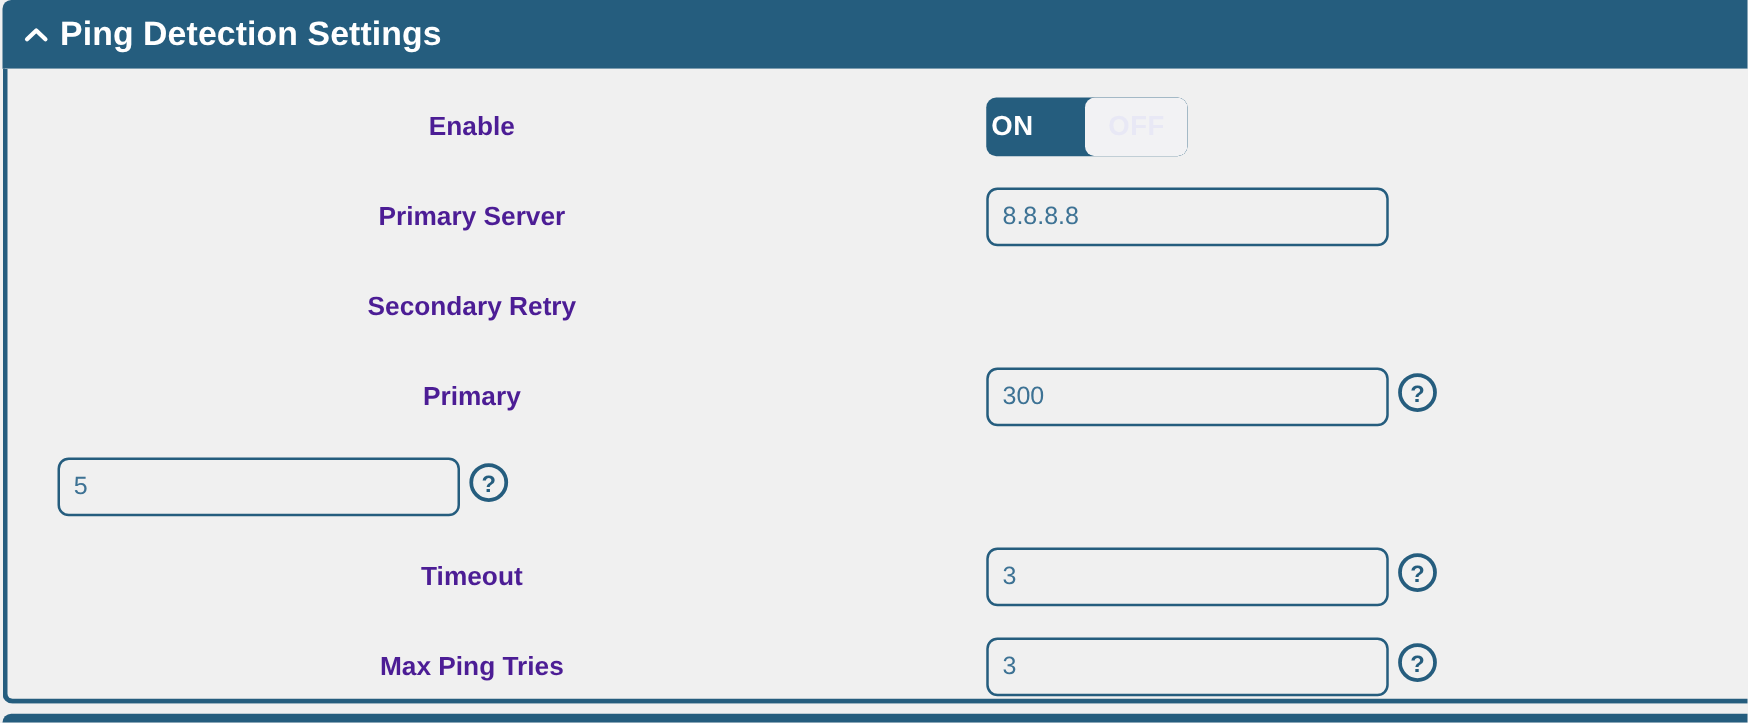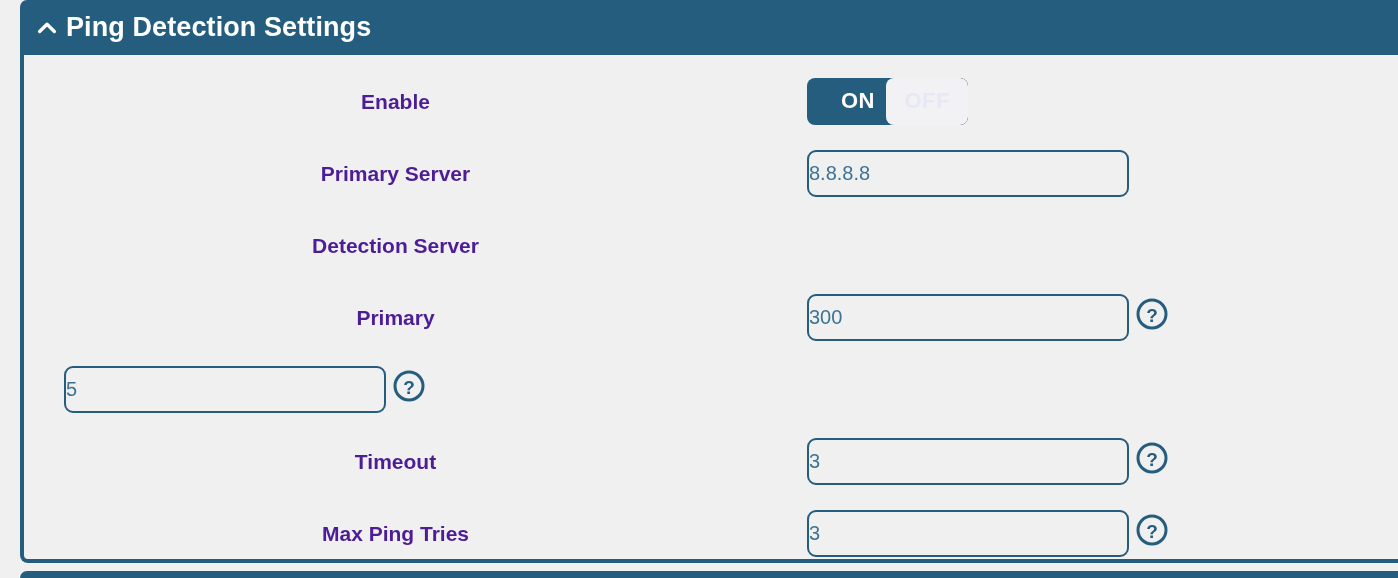--- a/index.html
+++ b/index.html
@@ -14,21 +14,20 @@
     overflow: hidden;
     font-family: "Liberation Sans", sans-serif;
     -webkit-font-smoothing: antialiased;
   }
 
   .screen {
     position: relative;
     width: 1216px;
     height: 578px;
     background: #f0f0f0;
-    margin-left: 18px;
   }
 
   
   .panel {
     position: absolute;
     left: 2px;
     top: 0px;
     width: 1400px;
     background: #f0f0f0;
   }
@@ -116,21 +115,21 @@
     top: 0;
     width: 82px;
     height: 47px;
     background: #f2f2f4;
     border-radius: 8px;
     box-sizing: border-box;
   }
 
   .toggle .on-text {
     position: absolute;
-    left: 34px;
+    left: 4px;
     top: 0;
     height: 47px;
     display: flex;
     align-items: center;
     color: #ffffff;
     font-size: 22px;
     font-weight: bold;
     letter-spacing: 0.5px;
     z-index: 2;
   }
@@ -153,21 +152,21 @@
   .text-input {
     width: 322px;
     height: 47px;
     box-sizing: border-box;
     border: 2px solid #255d7e;
     border-radius: 9px;
     background: #f0f0f0;
     color: #3d7294;
     font-family: "Liberation Sans", sans-serif;
     font-size: 20px;
-    padding: 0 0 0 0;
+    padding: 0 0 0 11px;
     outline: none;
   }
   .text-input::placeholder {
     color: #8fa9ba;
   }
 
   
   .help-icon {
     width: 34px;
     height: 34px;
@@ -227,21 +226,21 @@
 
       <div class="form-row">
         <div class="row-label">Primary Server</div>
         <div class="row-control">
           <input class="text-input" type="text" value="8.8.8.8" style="">
           <div class="help-slot"></div>
         </div>
       </div>
 
       <div class="form-row">
-        <div class="row-label">Detection Server</div>
+        <div class="row-label">Secondary Retry</div>
       </div>
 
       <div class="form-row">
         <div class="row-label">Primary</div>
         <div class="row-control">
           <input class="text-input" type="text" value="300" style="">
           <svg class="help-icon" viewBox="0 0 34 34">
             <circle cx="17" cy="17" r="14" fill="none" stroke="#255d7e" stroke-width="3"></circle>
             <text x="17" y="24.5" text-anchor="middle" font-family="Liberation Sans, sans-serif" font-size="19" font-weight="bold" fill="#255d7e">?</text>
           </svg>

